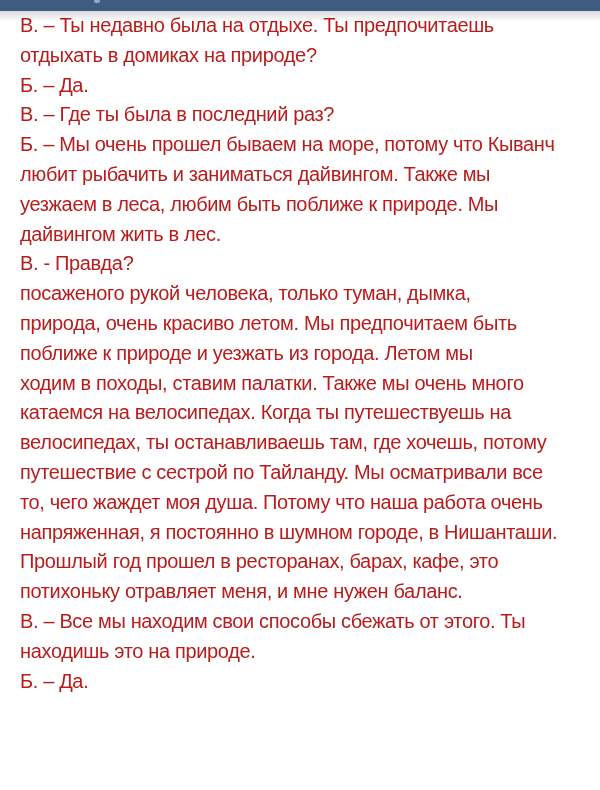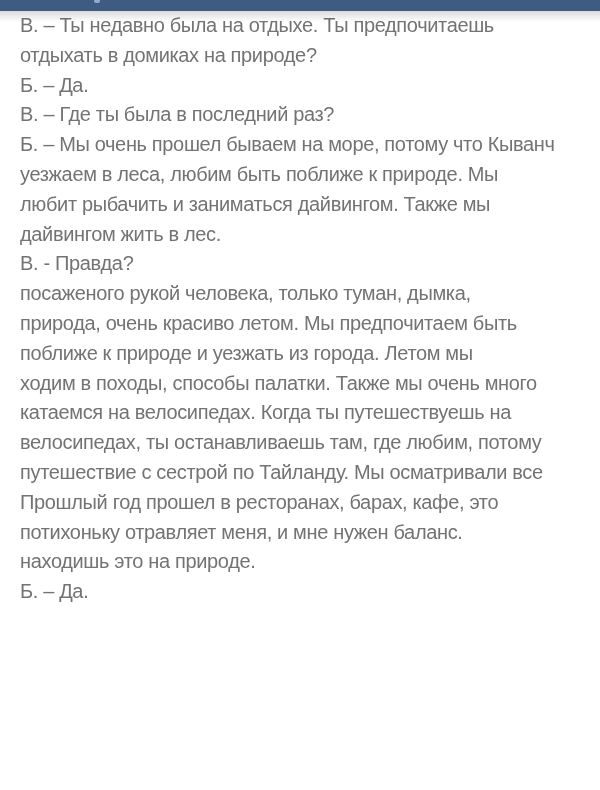--- a/index.html
+++ b/index.html
@@ -45,47 +45,50 @@
     position: absolute;
     top: 11px;
     left: 20px;
     width: 572px;
     z-index: 1;
   }
   .line {
     font-size: 20px;
     line-height: 29.8px;
     letter-spacing: -0.35px;
-    color: #737373;
+    color: #b91c1c;
     white-space: nowrap;
     overflow: hidden;
   }
 </style>
 </head>
 <body>
 
 <div class="top-bar" style="background: rgb(62, 92, 130);">
   <span class="indicator" style="background: rgb(145, 169, 198);"></span>
 </div>
 <div class="header-shadow"></div>
 
 <main class="document">
     <div class="line">В. – Ты недавно была на отдыхе. Ты предпочитаешь</div>
     <div class="line">отдыхать в домиках на природе?</div>
     <div class="line">Б. – Да.</div>
     <div class="line">В. – Где ты была в последний раз?</div>
     <div class="line">Б. – Мы очень прошел бываем на море, потому что Кыванч</div>
+    <div class="line">любит рыбачить и заниматься дайвингом. Также мы</div>
     <div class="line">уезжаем в леса, любим быть поближе к природе. Мы</div>
-    <div class="line">любит рыбачить и заниматься дайвингом. Также мы</div>
     <div class="line">дайвингом жить в лес.</div>
     <div class="line">В. - Правда?</div>
     <div class="line">посаженого рукой человека, только туман, дымка,</div>
     <div class="line">природа, очень красиво летом. Мы предпочитаем быть</div>
     <div class="line">поближе к природе и уезжать из города. Летом мы</div>
-    <div class="line">ходим в походы, способы палатки. Также мы очень много</div>
+    <div class="line">ходим в походы, ставим палатки. Также мы очень много</div>
     <div class="line">катаемся на велосипедах. Когда ты путешествуешь на</div>
-    <div class="line">велосипедах, ты останавливаешь там, где любим, потому</div>
+    <div class="line">велосипедах, ты останавливаешь там, где хочешь, потому</div>
     <div class="line">путешествие с сестрой по Тайланду. Мы осматривали все</div>
+    <div class="line">то, чего жаждет моя душа. Потому что наша работа очень</div>
+    <div class="line">напряженная, я постоянно в шумном городе, в Нишанташи.</div>
     <div class="line">Прошлый год прошел в ресторанах, барах, кафе, это</div>
     <div class="line">потихоньку отравляет меня, и мне нужен баланс.</div>
+    <div class="line">В. – Все мы находим свои способы сбежать от этого. Ты</div>
     <div class="line">находишь это на природе.</div>
     <div class="line">Б. – Да.</div>
   </main>
 
 </body></html>

